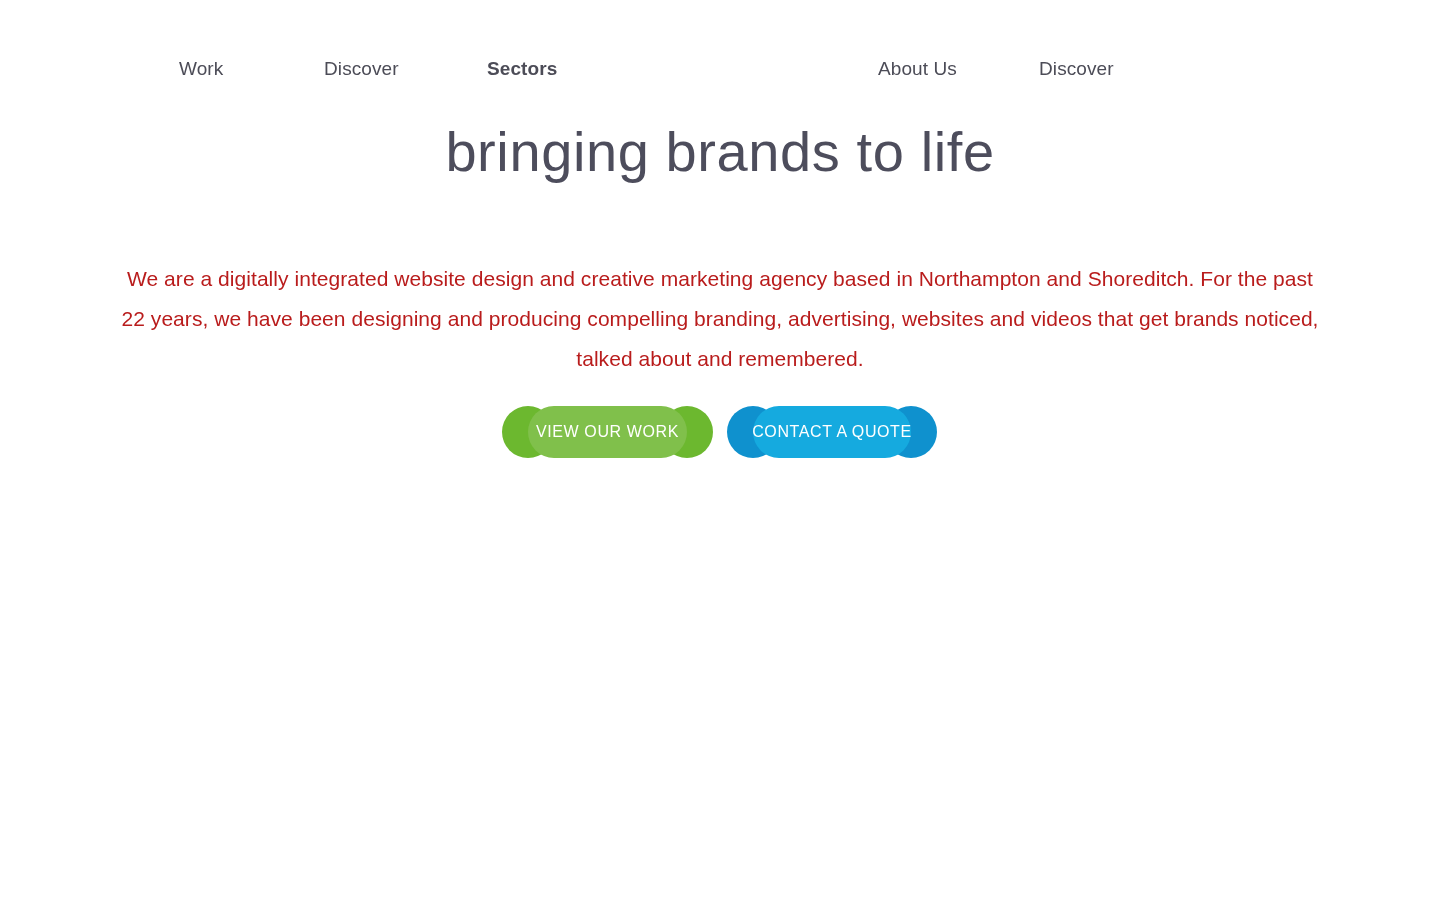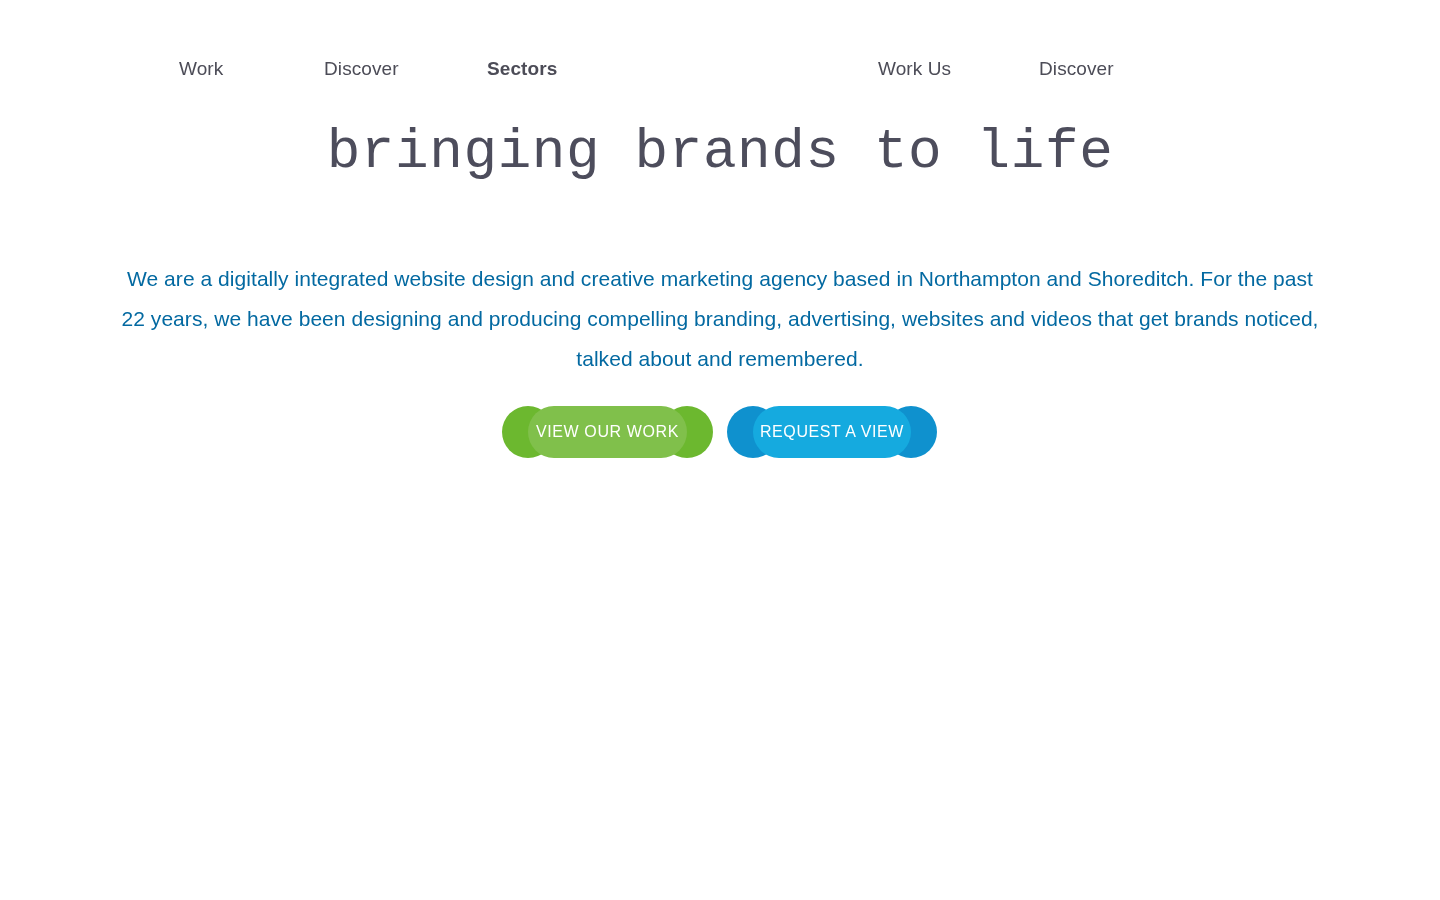--- a/index.html
+++ b/index.html
@@ -104,21 +104,21 @@
     top: 118px;
     left: 0;
     width: 1440px;
     text-align: center;
     font-size: 56px;
     font-weight: 300;
     color: #4d4d5c;
     letter-spacing: 0.6px;
     line-height: 68px;
     margin: 0;
-    font-family: Liberation Mono, monospace;
+    font-family: Liberation Sans, sans-serif;
   }
 
   .hero-copy {
     position: absolute;
     top: 259px;
     left: 120px;
     width: 1200px;
     margin: 0;
     text-align: center;
     font-size: 21px;
@@ -193,42 +193,42 @@
 <div class="page" style="background: rgb(255, 255, 255);">
 
   <nav class="nav">
 
     <a class="nav-link nav-work" href="#">Work</a>
 
     <a class="nav-link nav-services" href="#">Discover</a>
 
     <a class="nav-link nav-sectors" href="#">Sectors</a>
 
-    <a class="nav-link nav-about" href="#">Work Us</a>
+    <a class="nav-link nav-about" href="#">About Us</a>
 
     <a class="nav-link nav-discover" href="#">Discover</a>
 
 
   </nav>
 
   <h1 class="hero-title" style="color: rgb(77, 77, 92);">bringing brands to life</h1>
 
-  <p class="hero-copy" style="color: #0369a1;">We are a digitally integrated website design and creative marketing agency based in Northampton and Shoreditch. For the past 22 years, we have been designing and producing compelling branding, advertising, websites and videos that get brands noticed, talked about and remembered.</p>
+  <p class="hero-copy" style="color: #b91c1c;">We are a digitally integrated website design and creative marketing agency based in Northampton and Shoreditch. For the past 22 years, we have been designing and producing compelling branding, advertising, websites and videos that get brands noticed, talked about and remembered.</p>
 
   <div class="cta-row">
 
     <button class="cta cta-work">
       <span class="cap cap-l" style="background: rgb(108, 184, 47);"></span>
       <span class="cap cap-r" style="background: rgb(108, 184, 47);"></span>
       <span class="bar" style="background: rgb(128, 192, 75);"></span>
       <span class="btn-text" style="color: rgb(255, 255, 255);">VIEW OUR WORK</span>
     </button>
 
     <button class="cta cta-quote">
       <span class="cap cap-l" style="background: rgb(15, 145, 206);"></span>
       <span class="cap cap-r" style="background: rgb(15, 145, 206);"></span>
       <span class="bar" style="background: rgb(21, 170, 223);"></span>
-      <span class="btn-text" style="color: rgb(255, 255, 255);">REQUEST A VIEW</span>
+      <span class="btn-text" style="color: rgb(255, 255, 255);">CONTACT A QUOTE</span>
     </button>
 
   </div>
 
 </div>
 
 </body></html>

